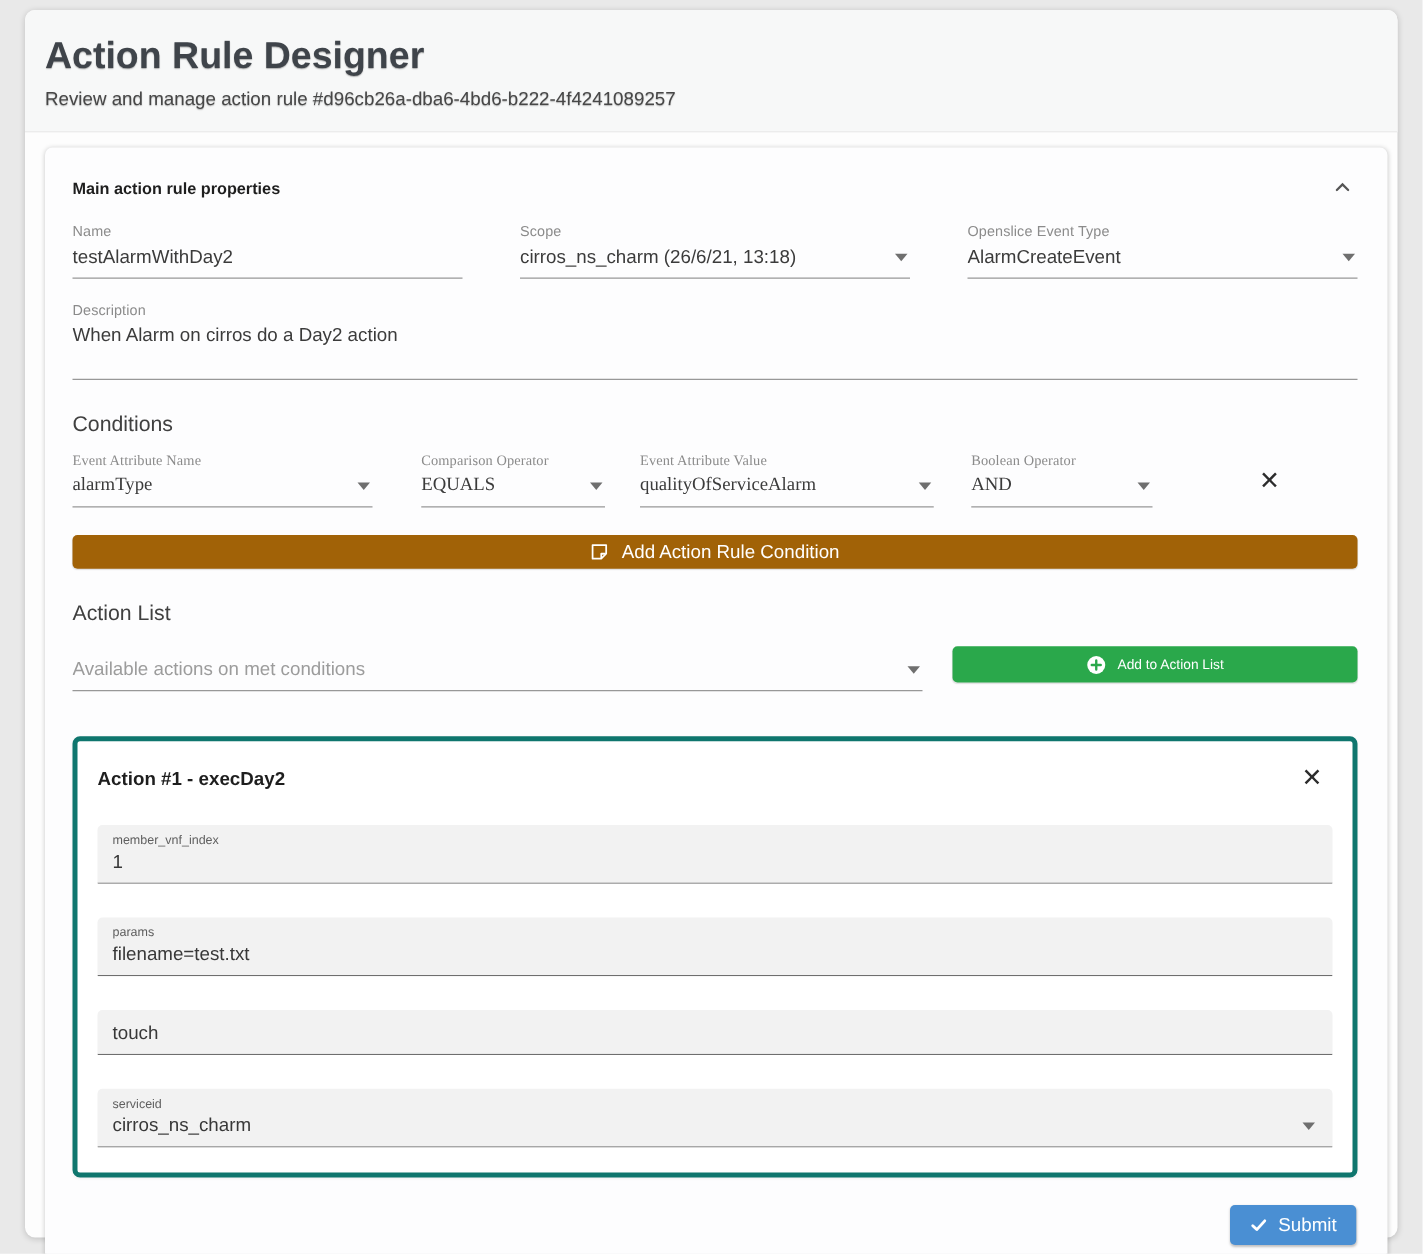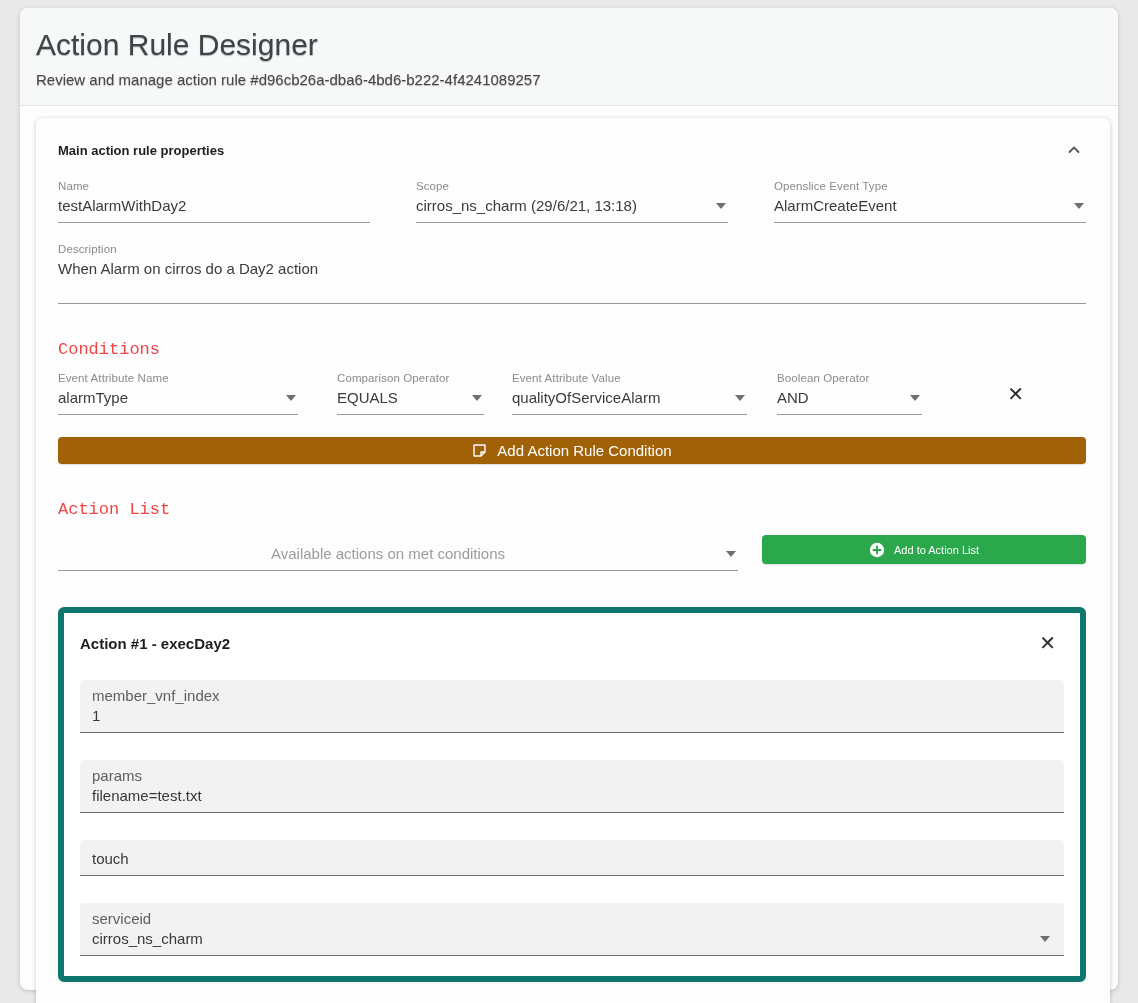--- a/index.html
+++ b/index.html
@@ -15,21 +15,21 @@
     background:#fdfdfd; border-radius:8px;
     box-shadow:0 1px 5px rgba(0,0,0,.18);
   }
   .panel-header {
     padding:20px 16px 17px 16px;
     background:#f7f8f8;
     border-radius:8px 8px 0 0;
     border-bottom:1px solid #e3e3e3;
   }
   .page-title {
-    font-size:30px; font-weight:400; color:#3f444a;
+    font-size:30px; font-weight:700; color:#3f444a;
     text-shadow:0 1px 1px rgba(0,0,0,.30);
   }
   .page-subtitle {
     font-size:15px; color:#474747; margin-top:9px;
     text-shadow:0 1px 1px rgba(0,0,0,.28);
   }
   .card {
     margin:12px 8px 0 16px;
     background:#fdfdfe; border-radius:6px;
     box-shadow:0 1px 4px rgba(0,0,0,.22);
@@ -38,32 +38,32 @@
   .card-title-row { display:flex; align-items:center; }
   .card-title { font-size:13px; font-weight:700; color:#1e1e1e; }
   .collapse-btn { margin-left:auto; margin-right:4px; cursor:pointer; display:flex; }
 
   
   .grid3 { display:grid; grid-template-columns:1fr 1fr 1fr; column-gap:46px; margin-top:22px; }
   .mat-field { border-bottom:1px solid #989898; padding-bottom:8px; }
   .mat-label { font-size:11.5px; color:#8b8b8b; letter-spacing:.1px; }
   .mat-row { display:flex; align-items:center; margin-top:5px; }
   .mat-value { font-size:15px; color:#3b3b3b; flex:1; white-space:nowrap; overflow:hidden; }
-  .mat-value.placeholder { color:#9c9c9c;text-align:center; }
+  .mat-value.placeholder { color:#9c9c9c; }
   .caret {
     width:0; height:0; margin-left:8px; margin-right:2px;
     border-left:5px solid transparent; border-right:5px solid transparent;
     border-top:6px solid #6f6f6f;
   }
   .desc-field { margin-top:20px; padding-bottom:26px; }
 
-  .section-h { font-size:17px; font-weight:400; color:#ef4444; margin-top:36px;font-family:Liberation Mono, monospace; }
-
-  
-  .cond-row { display:flex; margin-top:13px; align-items:flex-start; }
+  .section-h { font-size:17px; font-weight:400; color:#404040; margin-top:26px; }
+
+  
+  .cond-row { display:flex; margin-top:13px; align-items:flex-start;font-family:Liberation Serif, serif; }
   .w1 { width:240px; } .w2 { width:147px; margin-left:39px; }
   .w3 { width:235px; margin-left:28px; } .w4 { width:145px; margin-left:30px; }
   .x-btn {
     margin-left:auto; margin-right:62px; align-self:center;
     font-size:20px; line-height:1; color:#2c2c2c; cursor:pointer; font-weight:300;
   }
   .btn { cursor:pointer; user-select:none; }
   .btn-green-full {
     margin-top:22px; height:27px; background:#a16207; border-radius:4px;
     color:#fff; font-size:15px; display:flex; align-items:center;
@@ -75,33 +75,33 @@
   .avail-select { width:680px; }
   .btn-green {
     width:324px; height:29px; margin-left:auto; margin-bottom:7px;
     background:#2aa84b; border-radius:4px; color:#fff; font-size:11px;
     display:flex; align-items:center; justify-content:center; gap:9px;
     box-shadow:0 1px 1px rgba(0,0,0,.12);
   }
 
   
   .action-card {
-    margin-top:36px; background:#fff; border:6px solid #0f766e;
+    margin-top:36px; background:#fff; border:4px solid #0f766e;
     border-radius:6px; padding:20px 16px 20px 16px;
     box-shadow:0 1px 2px rgba(0,0,0,.05);
   }
   .action-header { display:flex; align-items:center; }
   .action-title { font-size:15px; font-weight:700; color:#1e1e1e; }
   .action-close { margin-left:auto; margin-right:8px; font-size:20px; line-height:1; color:#2c2c2c; cursor:pointer; font-weight:300; }
 
   .filled-field {
     margin-top:27px; background:#f2f2f2; border-bottom:1px solid #6e6e6e;
     border-radius:4px 4px 0 0; padding:7px 12px 8px 12px;
   }
-  .ff-label { font-size:15px; color:#5f5f5f; }
+  .ff-label { font-size:10px; color:#5f5f5f; }
   .ff-row { display:flex; align-items:center; margin-top:3px; }
   .ff-value { font-size:15px; color:#383838; flex:1; }
 
   
   .submit-row { display:flex; justify-content:flex-end; margin-top:22px; margin-right:1px; }
   .btn-submit {
     min-width:101px; height:32px; padding:0 14px;
     background:#4a8fd3; border-radius:4px; color:#fff; font-size:15px;
     display:flex; align-items:center; justify-content:center; gap:9px;
     box-shadow:0 1px 2px rgba(0,0,0,.25);
@@ -134,21 +134,21 @@
     <div class="grid3">
       <div class="mat-field">
         <div class="mat-label">Name</div>
         <div class="mat-row">
           <div class="mat-value">testAlarmWithDay2</div>
         </div>
       </div>
       <div class="mat-field">
         <div class="mat-label">Scope</div>
         <div class="mat-row">
-          <div class="mat-value">cirros_ns_charm (29/6/21, 13:18)</div>
+          <div class="mat-value">cirros_ns_charm (26/6/21, 13:18)</div>
           <span class="caret"></span>
         </div>
       </div>
       <div class="mat-field">
         <div class="mat-label">Openslice Event Type</div>
         <div class="mat-row">
           <div class="mat-value">AlarmCreateEvent</div>
           <span class="caret"></span>
         </div>
       </div>

